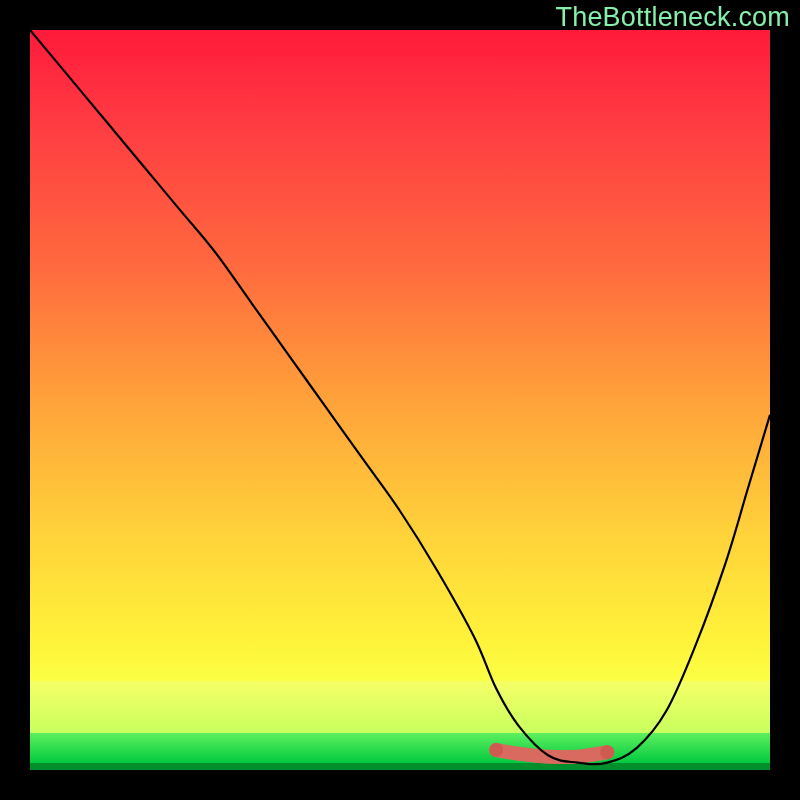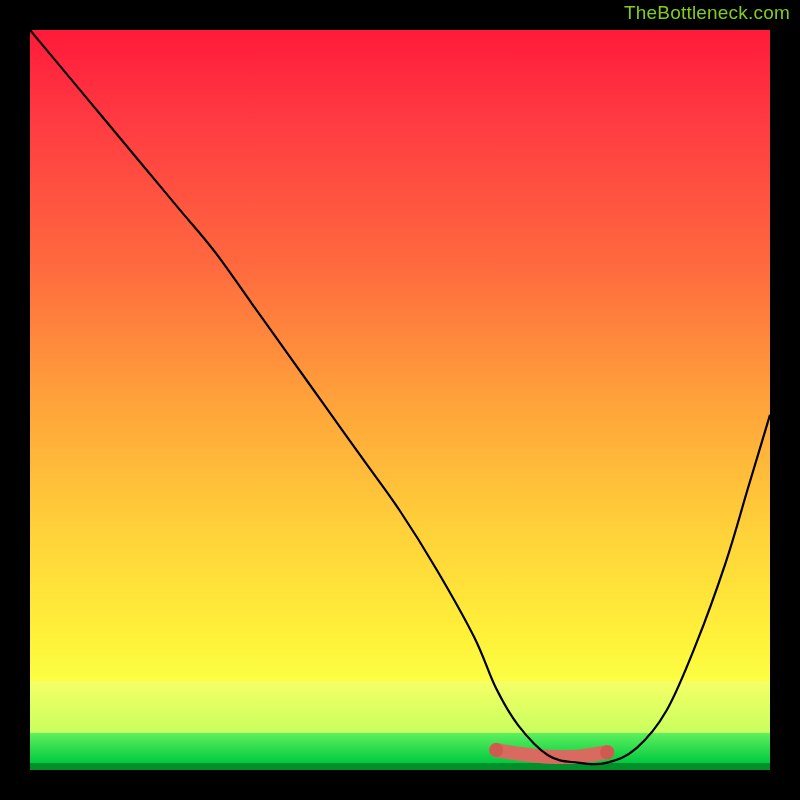--- a/index.html
+++ b/index.html
@@ -14,22 +14,22 @@
   .frame {
     position: relative;
     width: 800px;
     height: 800px;
     background: #000;
   }
   .watermark {
     position: absolute;
     top: 2px;
     right: 10px;
-    color: #84cc16;
-    font-size: 19px;
+    color: #86efac;
+    font-size: 27px;
     font-weight: 500;
     letter-spacing: 0.2px;
     z-index: 10;
   }
   .plot-area {
     position: absolute;
     left: 30px;
     top: 30px;
     width: 740px;
     height: 740px;

